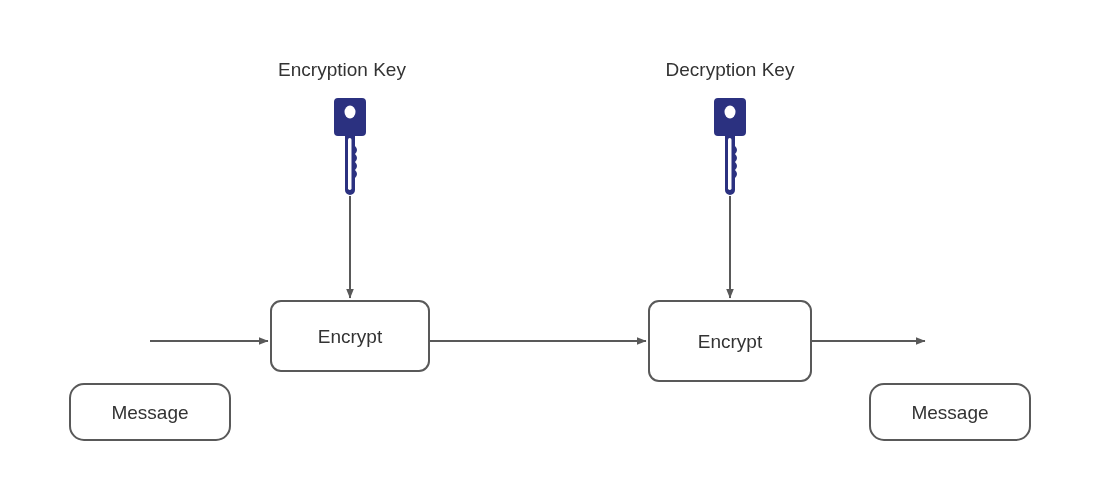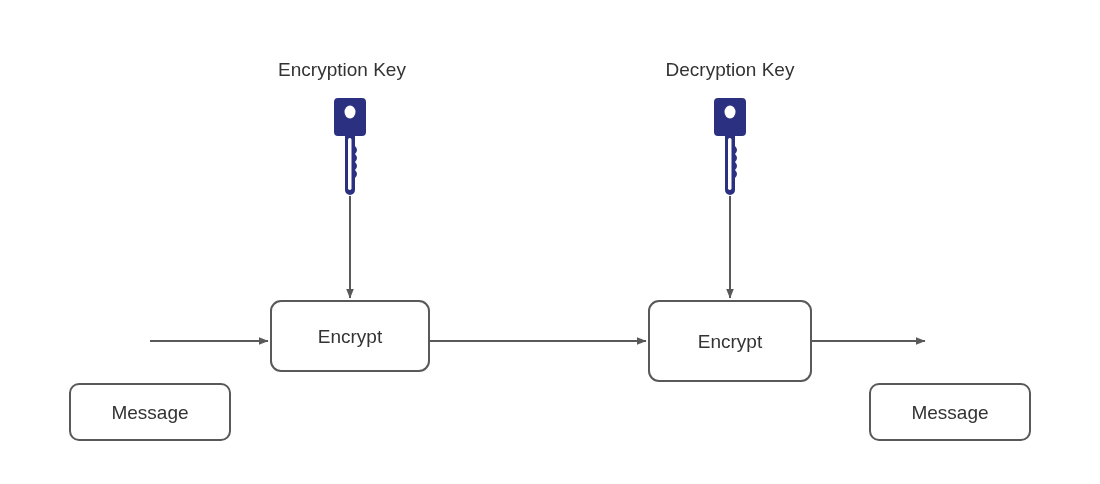--- a/index.html
+++ b/index.html
@@ -23,21 +23,21 @@
     left: 0;
     top: 0;
     width: 1100px;
     height: 484px;
   }
   .node-box {
     position: absolute;
     box-sizing: border-box;
     background: #ffffff;
     border: 2px solid #595959;
-    border-radius: 10px;
+    border-radius: 15px;
     display: flex;
     align-items: center;
     justify-content: center;
     color: #333333;
     font-size: 19px;
     font-family: "Liberation Sans", sans-serif;
     line-height: 1;
     white-space: nowrap;
   }
   .process-box {

